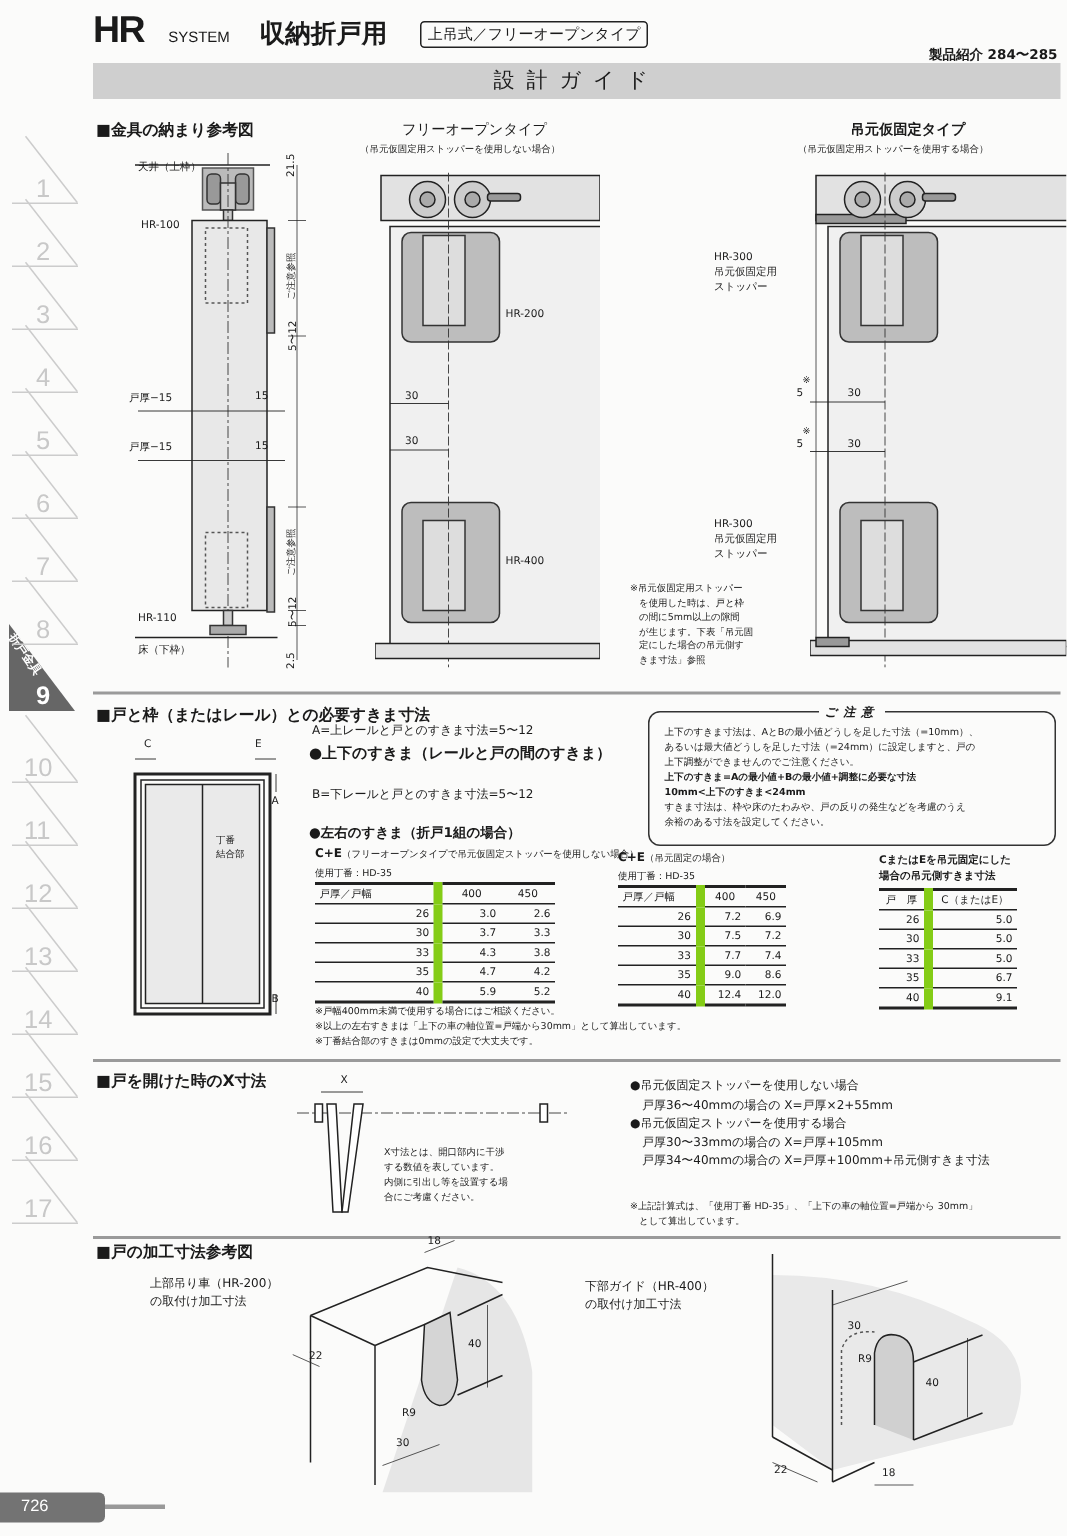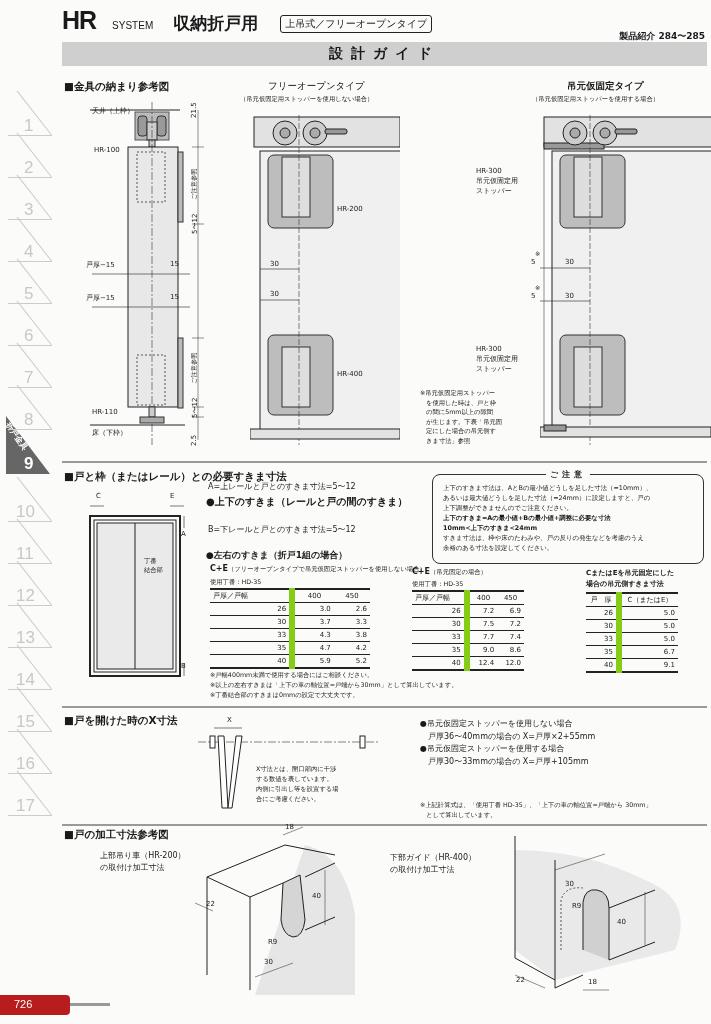--- a/index.html
+++ b/index.html
@@ -8,21 +8,21 @@
   .abs { position: absolute; }
 
   
   .hdr-title { left: 62px; top: 6px; display: flex; align-items: baseline; gap: 16px; }
   .hdr-hr { font-family: "Liberation Sans", sans-serif; font-weight: 700; font-size: 25px; letter-spacing: -1px; }
   .hdr-sys { font-family: "Liberation Sans", sans-serif; font-size: 10px; margin-right: 4px; }
   .hdr-main { font-weight: 700; font-size: 17px; }
   .hdr-box { border: 1px solid #222; border-radius: 3px; font-size: 10px; padding: 1px 4px; margin-left: 6px; position: relative; top: -2px; }
   .hdr-ref { right: 6px; top: 30px; font-size: 9px; font-weight: 700; }
   .banner { left: 62px; top: 42px; width: 645px; height: 24px; background: #cfcfcf; display: flex; align-items: center; justify-content: center; }
-  .banner span { font-size: 14px; font-weight: 700; letter-spacing: 8px; }
+  .banner span { font-size: 14px; font-weight: 400; letter-spacing: 8px; }
 
   
   .side { left: 0; top: 68px; width: 58px; height: 780px; }
   .tab { position: absolute; left: 4px; width: 52px; height: 42px; }
   .tab .num { position: absolute; left: 20px; bottom: 0; font-size: 17px; color: #c8c8c8; font-family: "Liberation Sans", sans-serif; }
   .tab .diag { position: absolute; left: 4px; bottom: 0; width: 44px; height: 42px; border-bottom: 1px solid #ccc; }
   .tab .diag::after { content: ""; position: absolute; right: 0; bottom: 0; width: 1px; height: 56px; background: #ccc; transform-origin: bottom; transform: rotate(-38deg); }
   .tab.active .num { color: #fff; font-weight: 700; }
   .tab-active-bg { position: absolute; left: 6px; top: 348px; width: 44px; height: 58px; background: #666; clip-path: polygon(0 0, 0 100%, 100% 100%); }
   .tab-active-lbl { position: absolute; left: 12px; top: 352px; font-size: 8px; font-weight: 700; color: #fff; transform: rotate(55deg); transform-origin: left top; }
@@ -37,25 +37,25 @@
 
   
   table.dt { border-collapse: collapse; font-size: 7px; }
   table.dt th { font-weight: 400; text-align: left; padding: 1px 3px; border-top: 2px solid #222; border-bottom: 1px solid #222; }
   table.dt td { padding: 1px 3px; border-bottom: 1px solid #222; text-align: right; height: 13px; }
   table.dt td:first-child, table.dt th:first-child { border-right: 6px solid #84cc16; }
   table.dt tr:last-child td { border-bottom: 2px solid #222; }
 
   .caution { left: 432px; top: 474px; width: 272px; height: 90px; border: 1px solid #333; border-radius: 8px; padding: 8px 8px 4px 10px; }
   .caution-title { position: absolute; left: 0; right: 0; top: -6px; text-align: center; font-size: 8px; font-weight: 700; }
-  .caution-title span { background: #fbfbfa; padding: 0 4px; letter-spacing: 4px; }
+  .caution-title span { background: #fbfbfa; padding: 0 4px; letter-spacing: 4px; font-style: italic; }
   .caution p { font-size: 6.4px; line-height: 10px; white-space: nowrap; }
   .caution p.b { font-weight: 700; }
 
-  .pg { left: 0; top: 995px; width: 70px; height: 20px; background: #b91c1c; border-radius: 0 4px 4px 0; color: #fff; font-size: 11px; padding: 3px 0 0 14px; font-family: "Liberation Sans", sans-serif; }
+  .pg { left: 0; top: 995px; width: 70px; height: 20px; background: #737373; border-radius: 0 4px 4px 0; color: #fff; font-size: 11px; padding: 3px 0 0 14px; font-family: "Liberation Sans", sans-serif; }
   .pg-stick { left: 70px; top: 1003px; width: 40px; height: 3px; background: #999; }
 </style>
 </head>
 <body>
 
 <div class="abs hdr-title">
   <span class="hdr-hr">HR</span>
   <span class="hdr-sys">SYSTEM</span>
   <span class="hdr-main">収納折戸用</span>
   <span class="hdr-box">上吊式／フリーオープンタイプ</span>
@@ -421,20 +421,21 @@
   <div>X寸法とは、開口部内に干渉</div>
     <div>する数値を表しています。</div>
     <div>内側に引出し等を設置する場</div>
     <div>合にご考慮ください。</div>
 </div>
 <div class="abs" style="left:420px;top:718px;font-size:8px;line-height:12.5px;white-space:nowrap">
   <div>●吊元仮固定ストッパーを使用しない場合</div>
   <div style="padding-left:8px">戸厚36〜40mmの場合の X=戸厚×2+55mm</div>
   <div>●吊元仮固定ストッパーを使用する場合</div>
   <div style="padding-left:8px">戸厚30〜33mmの場合の X=戸厚+105mm</div>
+  <div style="padding-left:8px">戸厚34〜40mmの場合の X=戸厚+100mm+吊元側すきま寸法</div>
 </div>
 <div class="abs tiny" style="left:420px;top:800px;line-height:10px">
   <div>※上記計算式は、「使用丁番 HD-35」、「上下の車の軸位置=戸端から 30mm」</div>
     <div style="padding-left:6px">として算出しています。</div>
 </div>
 
 <div class="abs rule" style="left:62px;top:824px;width:645px"></div>
 
 <div class="abs sec" style="left:64px;top:828px">戸の加工寸法参考図</div>
 <div class="abs small" style="left:100px;top:850px;line-height:12px;font-size:8px">

